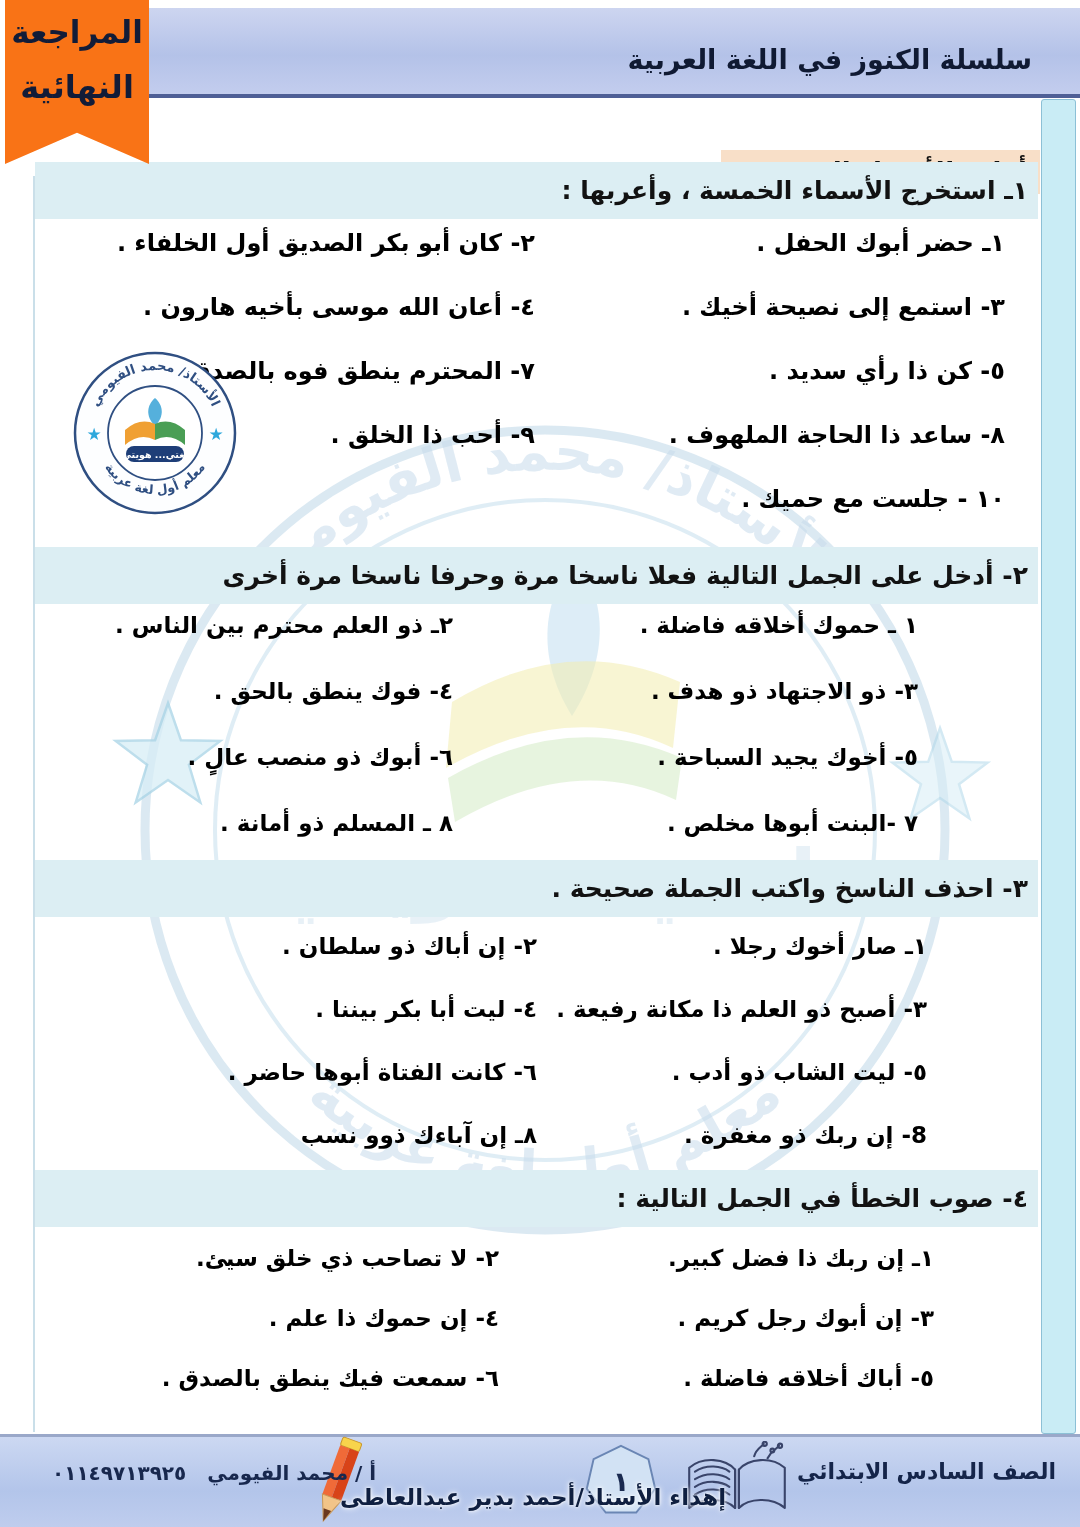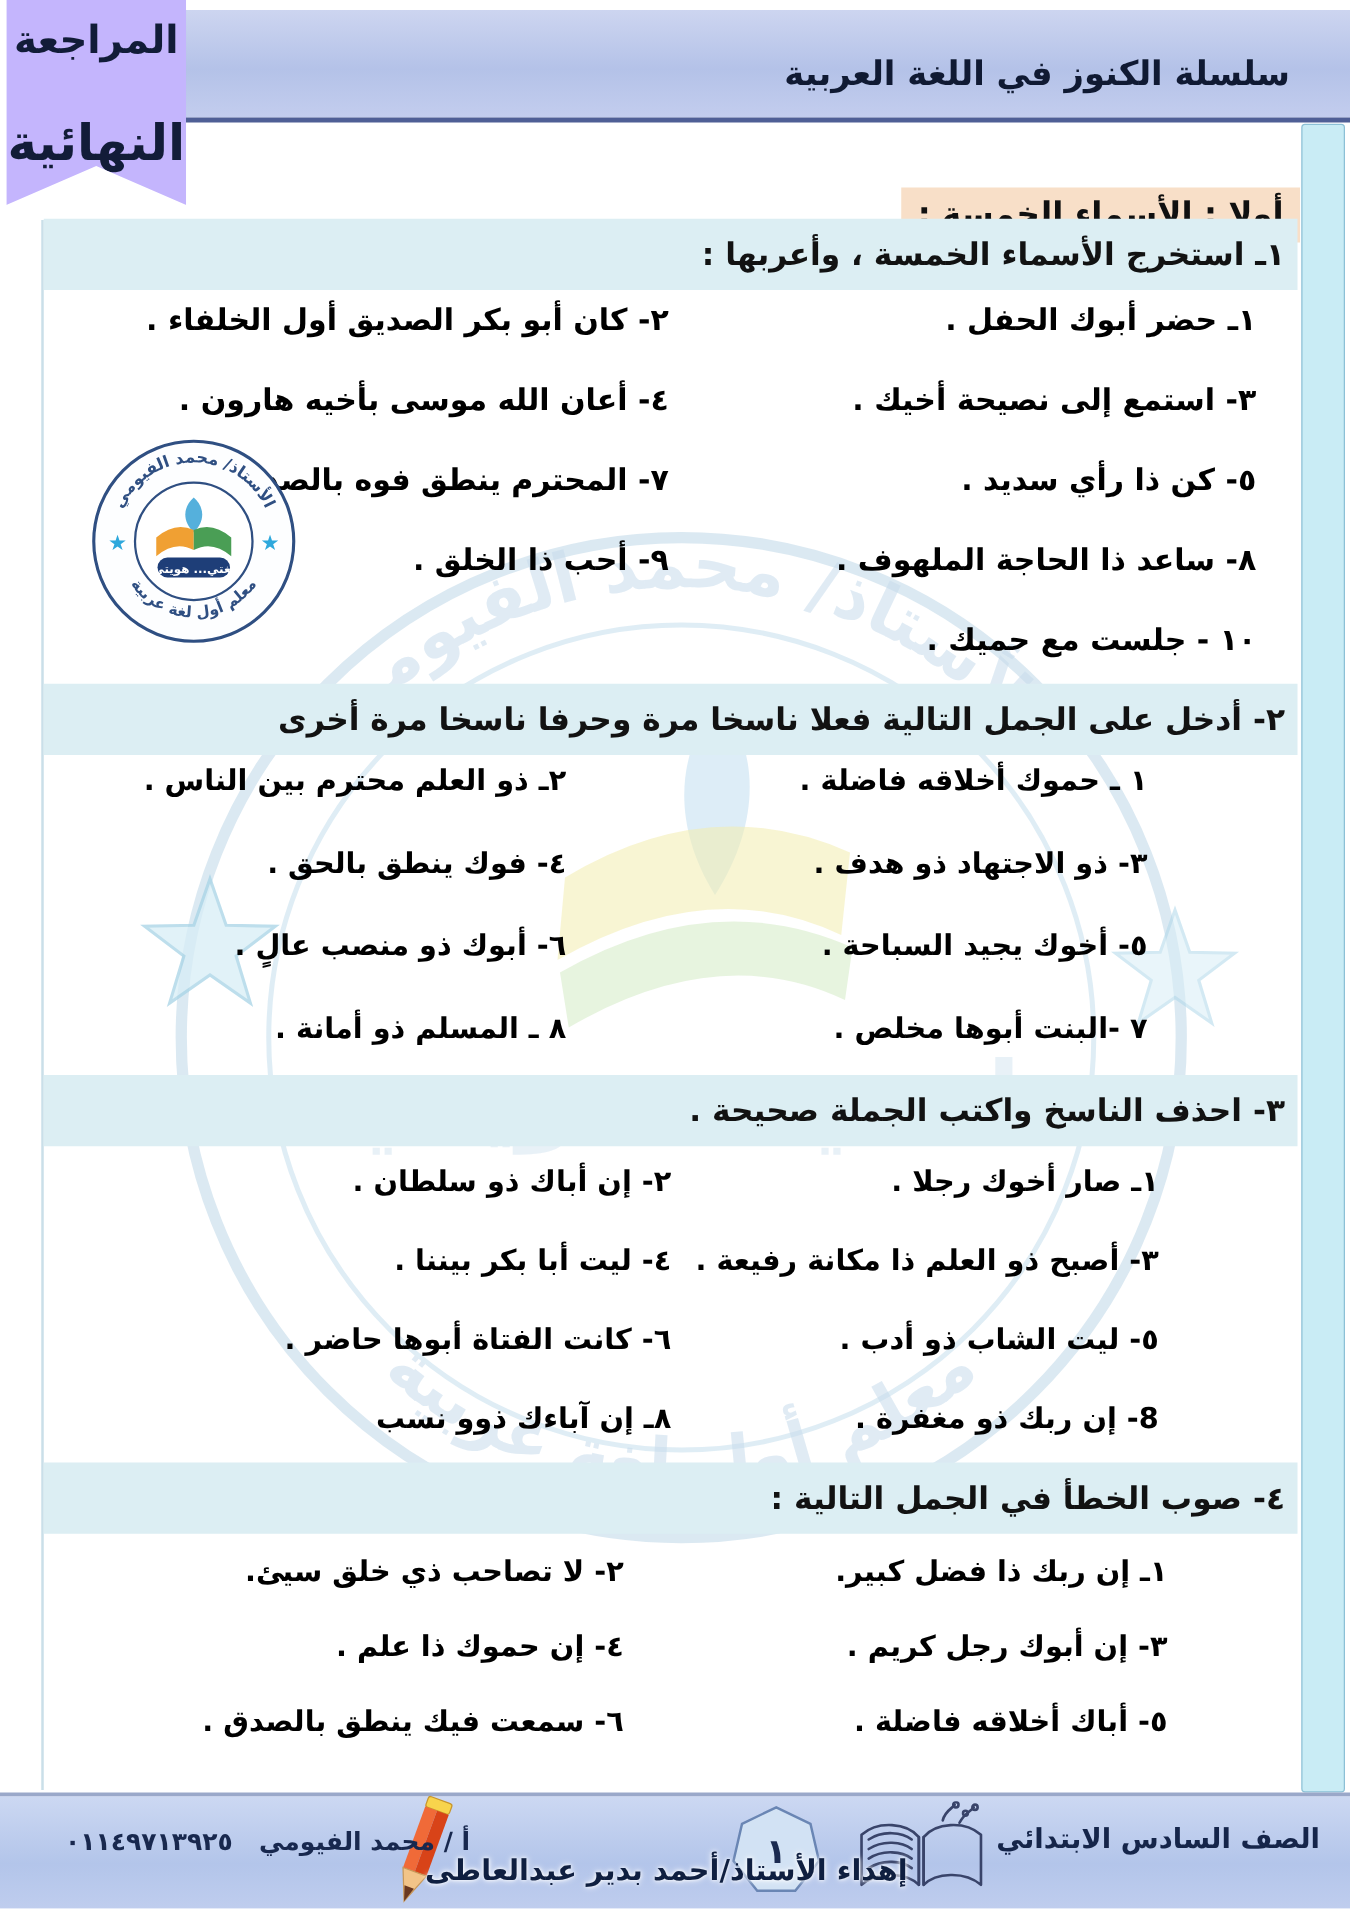--- a/index.html
+++ b/index.html
@@ -9,40 +9,40 @@
   
   .watermark{position:absolute;inset:0;z-index:0;pointer-events:none;}
 
   
   .header-bar{position:absolute;left:148px;right:0;top:8px;height:86px;z-index:1;
     background:linear-gradient(180deg,#cdd5f0 0%,#b4c2e8 55%,#c3cdee 100%);
     border-bottom:4px solid #4f5f96;}
   .series-title{position:absolute;top:36px;right:48px;font-size:27px;font-weight:bold;color:#101a33;}
 
   
-  .ribbon{position:absolute;left:5px;top:0;width:144px;height:164px;z-index:3;background:#c4b5fd;
+  .ribbon{position:absolute;left:5px;top:0;width:144px;height:164px;z-index:3;background:#f97316;
     clip-path:polygon(0 0,100% 0,100% 100%,50% 81%,0 100%);
-    display:flex;flex-direction:column;align-items:center;gap:24px;}
+    display:flex;flex-direction:column;align-items:center;}
   .ribbon .l1{margin-top:14px;font-size:31px;font-weight:bold;color:#121c38;}
-  .ribbon .l2{margin-top:18px;font-size:40px;font-weight:bold;color:#121c38;}
+  .ribbon .l2{margin-top:18px;font-size:32px;font-weight:bold;color:#121c38;}
 
   
   .side-col{position:absolute;right:4px;top:99px;width:33px;height:1333px;z-index:1;
     background:#c9ecf5;border:1px solid #8cc0d6;border-radius:3px;}
 
   
   .frame-left{position:absolute;left:33px;top:176px;height:1256px;width:0;border-left:2px solid #cadfe9;z-index:1;}
 
   
   .main-title{position:absolute;top:106px;right:40px;z-index:2;background:#f8dfc8;
     padding:7px 13px;font-size:26px;font-weight:bold;color:#101010;margin-top:44px;}
 
   
   .section{position:absolute;left:35px;right:42px;z-index:2;}
-  .sec-1{top:175px;} .sec-2{top:547px;} .sec-3{top:860px;} .sec-4{top:1170px;}
+  .sec-1{top:162px;} .sec-2{top:547px;} .sec-3{top:860px;} .sec-4{top:1170px;}
   .sec-head{height:57px;background:#dceef3;display:flex;align-items:center;
     padding-right:10px;font-size:25px;font-weight:bold;color:#121212;}
   .items{display:grid;direction:rtl;}
   .item{display:flex;align-items:center;font-weight:bold;color:#000000;white-space:nowrap;margin-left:16px;}
   .s1-items{padding-right:33px;grid-template-columns:470px 1fr;margin-top:-8px;}
   .s1-items .item{height:64px;font-size:24px;}
   .s2-items{padding-right:120px;grid-template-columns:465px 1fr;margin-top:-12px;}
   .s2-items .item{height:66px;font-size:23px;}
   .s3-items{padding-right:111px;grid-template-columns:390px 1fr;margin-top:-3px;}
   .s3-items .item{height:63px;font-size:23px;}

